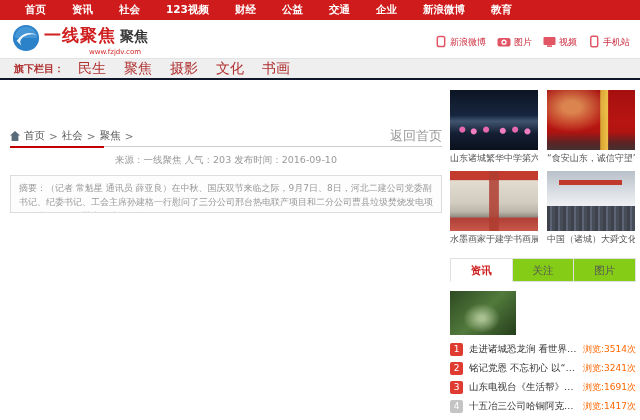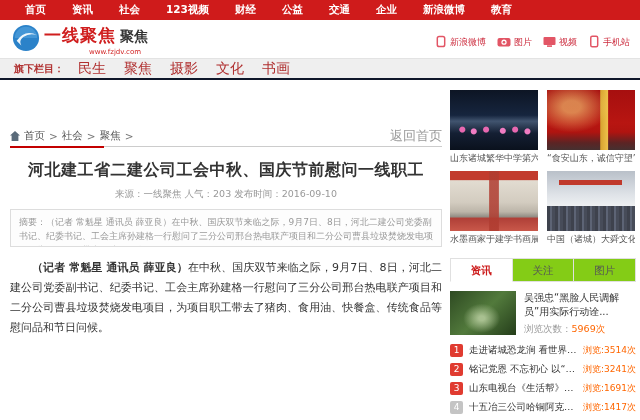--- a/index.html
+++ b/index.html
@@ -184,25 +184,23 @@
       <a class="bc-link">首页</a>
       <span class="bc-sep">&gt;</span>
       <a class="bc-link">社会</a>
       <span class="bc-sep">&gt;</span>
       <a class="bc-link">聚焦</a>
       <span class="bc-sep">&gt;</span>
       <a class="bc-back">返回首页</a>
       <span class="bc-redline"></span>
     </div>
 
-    <h1 class="art-title">河北建工省二建公司工会中秋、国庆节前慰问一线职工</h1>
     <div class="art-meta">来源：一线聚焦 人气：203 发布时间：2016-09-10</div>
     <div class="art-summary">摘要：（记者 常魁星 通讯员 薛亚良）在中秋、国庆双节来临之际，9月7日、8日，河北二建公司党委副书记、纪委书记、工会主席孙建格一行慰问了三分公司邢台热电联产项目和二分公司曹县垃圾焚烧发电项目，为项目职工带去了猪肉、食用</div>
 
-    <p class="para"><b>（记者 常魁星 通讯员 薛亚良）</b><span>在中秋、国庆双节来临之际，9月7日、8日，河北二建公司党委副书记、纪委书记、工会主席孙建格一行慰问了三分公司邢台热电联产项目和二分公司曹县垃圾焚烧发电项目，为项目职工带去了猪肉、食用油、快餐盒、传统食品等慰问品和节日问候。</span></p>
 
   </div>
 
   <div class="sidebar">
     <div class="gallery">
       <div class="gal-cell">
         <a class="thumb t1"></a>
         <a class="gal-cap">山东诸城繁华中学第六届</a>
       </div>
       <div class="gal-cell">
@@ -220,26 +218,20 @@
     </div>
 
     <div class="tabs">
       <a class="tab active">资讯</a>
       <a class="tab">关注</a>
       <a class="tab">图片</a>
     </div>
 
     <div class="featured">
       <a class="thumb tf f-thumb"></a>
-      <div class="f-body">
-        <a class="f-title">吴强忠“黑脸人民调解员”用实际行动诠...</a>
-        <div class="f-views">
-          <span class="f-views-label">浏览次数：</span><span class="f-views-val">5969次</span>
-        </div>
-      </div>
     </div>
 
     <div class="nlist">
       <div class="n-row">
         <span class="badge hot">1</span>
         <a class="n-title">走进诸城恐龙涧 看世界地质奇观</a>
         <span class="n-views">浏览:3514次</span>
       </div>
       <div class="n-row">
         <span class="badge hot">2</span>

